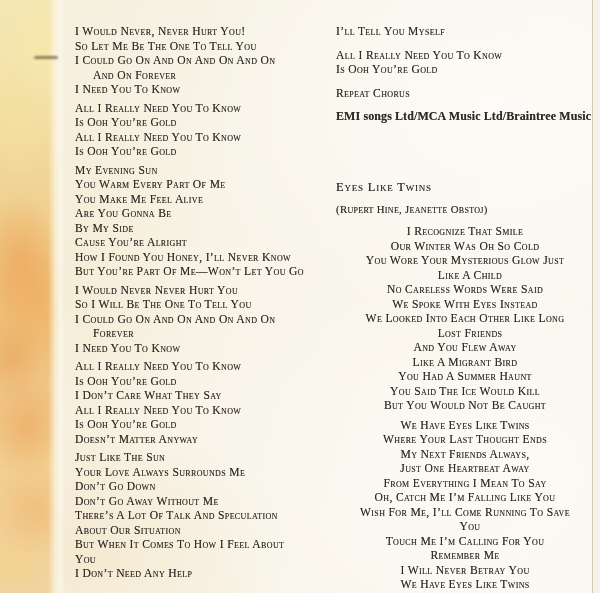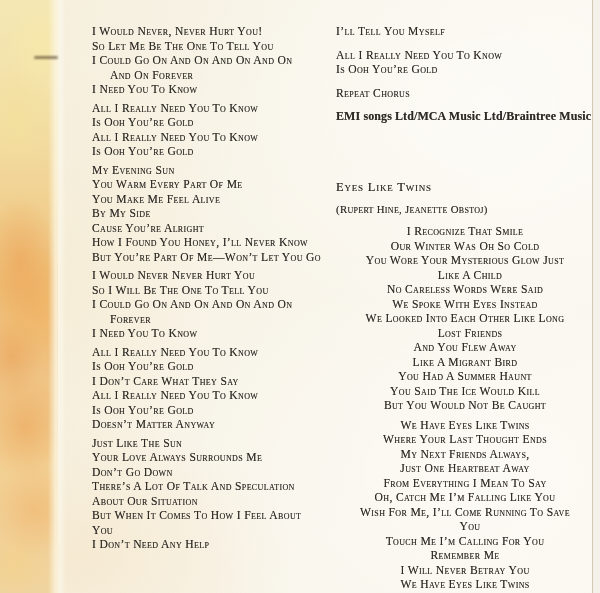--- a/index.html
+++ b/index.html
@@ -56,21 +56,21 @@
 
   .col {
     position: absolute;
     color: #2e2b27;
     font-size: 11.6px;
     line-height: 14.5px;
     font-variant: small-caps;
     letter-spacing: 0.35px;
     text-shadow: 0 0 0.4px rgba(46,43,39,0.55);
   }
-  .col-left  { left: 92px;  top: 25px; width: 272px; }
+  .col-left  { left: 75px;  top: 25px; width: 272px; }
   .col-right { left: 336px; top: 25px; width: 258px; }
 
   .lyric-line { white-space: nowrap; }
   .lyric-line.indent { padding-left: 18px; }
   .col-right .lyric-line.indent { padding-left: 10px; }
 
   .col-left .lyric-block { margin-bottom: 4px; }
   .top-blocks .lyric-block { margin-bottom: 9px; }
   .song-blocks .lyric-block { margin-bottom: 5px; text-align: center; }
 
@@ -120,20 +120,21 @@
       <div class="lyric-block">
         <div class="lyric-line">All I Really Need You To Know</div>
         <div class="lyric-line">Is Ooh You’re Gold</div>
         <div class="lyric-line">All I Really Need You To Know</div>
         <div class="lyric-line">Is Ooh You’re Gold</div>
       </div>
       <div class="lyric-block">
         <div class="lyric-line">My Evening Sun</div>
         <div class="lyric-line">You Warm Every Part Of Me</div>
         <div class="lyric-line">You Make Me Feel Alive</div>
+        <div class="lyric-line">Are You Gonna Be</div>
         <div class="lyric-line">By My Side</div>
         <div class="lyric-line">Cause You’re Alright</div>
         <div class="lyric-line">How I Found You Honey, I’ll Never Know</div>
         <div class="lyric-line">But You’re Part Of Me—Won’t Let You Go</div>
       </div>
       <div class="lyric-block">
         <div class="lyric-line">I Would Never Never Hurt You</div>
         <div class="lyric-line">So I Will Be The One To Tell You</div>
         <div class="lyric-line">I Could Go On And On And On And On</div>
         <div class="lyric-line indent">Forever</div>
@@ -144,20 +145,21 @@
         <div class="lyric-line">Is Ooh You’re Gold</div>
         <div class="lyric-line">I Don’t Care What They Say</div>
         <div class="lyric-line">All I Really Need You To Know</div>
         <div class="lyric-line">Is Ooh You’re Gold</div>
         <div class="lyric-line">Doesn’t Matter Anyway</div>
       </div>
       <div class="lyric-block">
         <div class="lyric-line">Just Like The Sun</div>
         <div class="lyric-line">Your Love Always Surrounds Me</div>
         <div class="lyric-line">Don’t Go Down</div>
+        <div class="lyric-line">Don’t Go Away Without Me</div>
         <div class="lyric-line">There’s A Lot Of Talk And Speculation</div>
         <div class="lyric-line">About Our Situation</div>
         <div class="lyric-line">But When It Comes To How I Feel About</div>
         <div class="lyric-line">You</div>
         <div class="lyric-line">I Don’t Need Any Help</div>
       </div>
     </div>
 
   <div class="col col-right">
     <div class="top-blocks">

